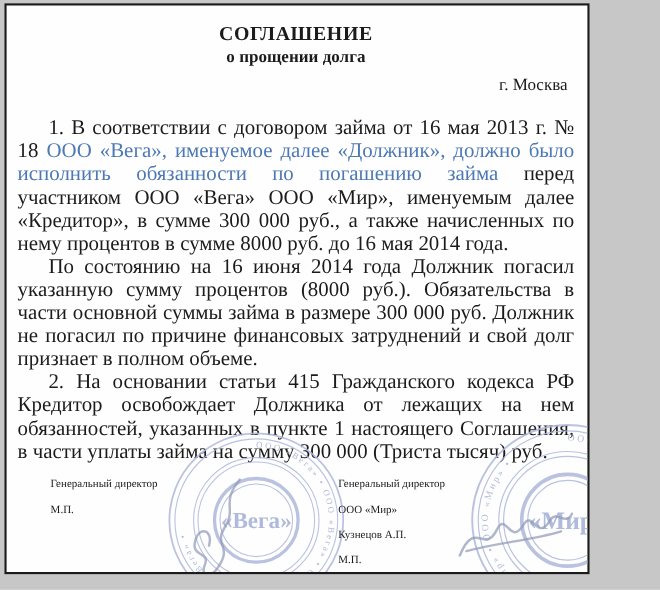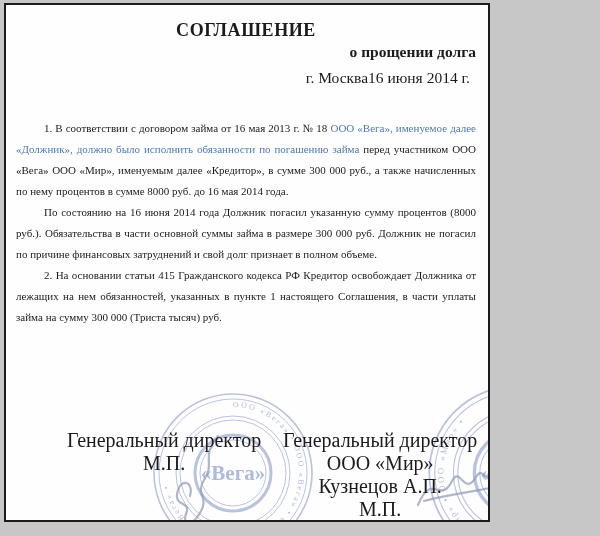--- a/index.html
+++ b/index.html
@@ -5,69 +5,68 @@
   html, body {
     margin: 0; padding: 0;
     width: 600px; height: 536px;
     overflow: hidden;
     background: #c7c7c7;
     font-family: "Liberation Serif", "DejaVu Serif", serif;
   }
   .paper {
     position: absolute;
     left: 4px; top: 3px;
-    width: 486px; height: 519px;
+    width: 532px; height: 519px;
     box-sizing: border-box;
     background: #fefefe;
     border: 2px solid #1b1b1b;
     overflow: hidden;
     padding: 12px 12px 0 10px;
     color: #1b1b1b;
   }
   .doc-title {
     margin: 2px 0 0 0;
     text-align: center;
     font-size: 18px;
     line-height: 22px;
     font-weight: bold;
     letter-spacing: 0.6px;
   }
   .doc-subtitle {
     margin: 1px 0 0 0;
-    text-align: right;
+    text-align: center;
     font-size: 15.5px;
     line-height: 20px;
     font-weight: bold;
   }
   .meta-row {
     display: flex;
     justify-content: flex-end;
     padding: 6px 6px 0 30px;
     font-size: 15.5px;
     line-height: 20px;
   }
   .body-text {
-    margin-top: 30px;
-    font-size: 11px;
+    margin-top: 18px;
+    font-size: 19px;
     line-height: 21px;
     text-align: justify;
   }
   .body-text p {
     margin: 0;
     text-indent: 28px;
   }
   .link-text { color: #4d79b3; }
   .signatures {
     position: absolute;
     left: 10px; right: 10px;
     top: 424px;
     display: flex;
-    font-size: 20px;
+    font-size: 10px;
     line-height: 23px;
-    text-align: center;
   }
   .sig-block.left  { margin-left: 30px; width: 290px; }
   .sig-block.right { width: 240px; }
   .stamp, .squiggle {
     position: absolute;
     pointer-events: none;
   }
   .stamp-left  { left: 145px; top: 386px; }
   .stamp-right { left: 420px; top: 378px; }
   .squiggle-left  { left: 150px; top: 425px; }
@@ -76,21 +75,20 @@
 </head>
 <body>
 
 <div class="paper">
 
   <h1 class="doc-title">СОГЛАШЕНИЕ</h1>
   <div class="doc-subtitle">о прощении долга</div>
 
   <div class="meta-row">
     <span>г. Москва</span>
-    <span>16 июня 2014 г.</span>
   </div>
 
   <div class="body-text">
     <p><span>1. В соответствии с договором займа от 16 мая 2013 г. № 18 </span><span class="link-text">ООО «Вега», именуемое далее «Должник», должно было исполнить обязанности по погашению займа</span><span> перед участником ООО «Вега» ООО «Мир», именуемым далее «Кредитор», в сумме 300 000 руб., а также начисленных по нему процентов в сумме 8000 руб. до 16 мая 2014 года.</span></p>
     <p><span>По состоянию на 16 июня 2014 года Должник погасил указанную сумму процентов (8000 руб.). Обязательства в части основной суммы займа в размере 300 000 руб. Должник не погасил по причине финансовых затруднений и свой долг признает в полном объеме.</span></p>
     <p><span>2. На основании статьи 415 Гражданского кодекса РФ Кредитор освобождает Должника от лежащих на нем обязанностей, указанных в пункте 1 настоящего Соглашения, в части уплаты займа на сумму 300 000 (Триста тысяч) руб.</span></p>
   </div>
 
   <svg class="stamp stamp-left" width="164" height="164" viewBox="-82 -82 164 164" xmlns="http://www.w3.org/2000/svg" opacity="0.85">
     <defs>

